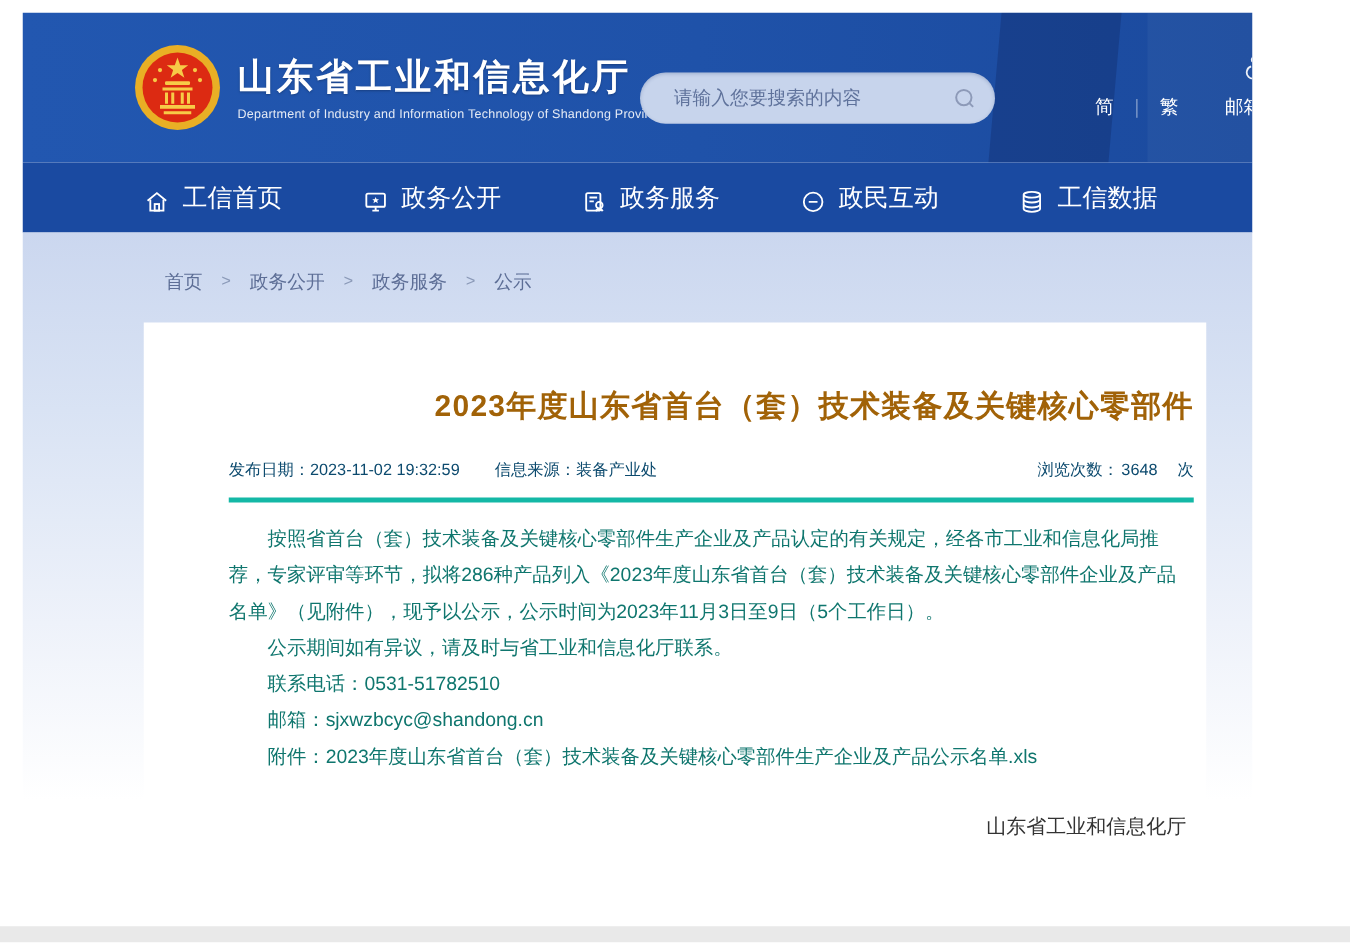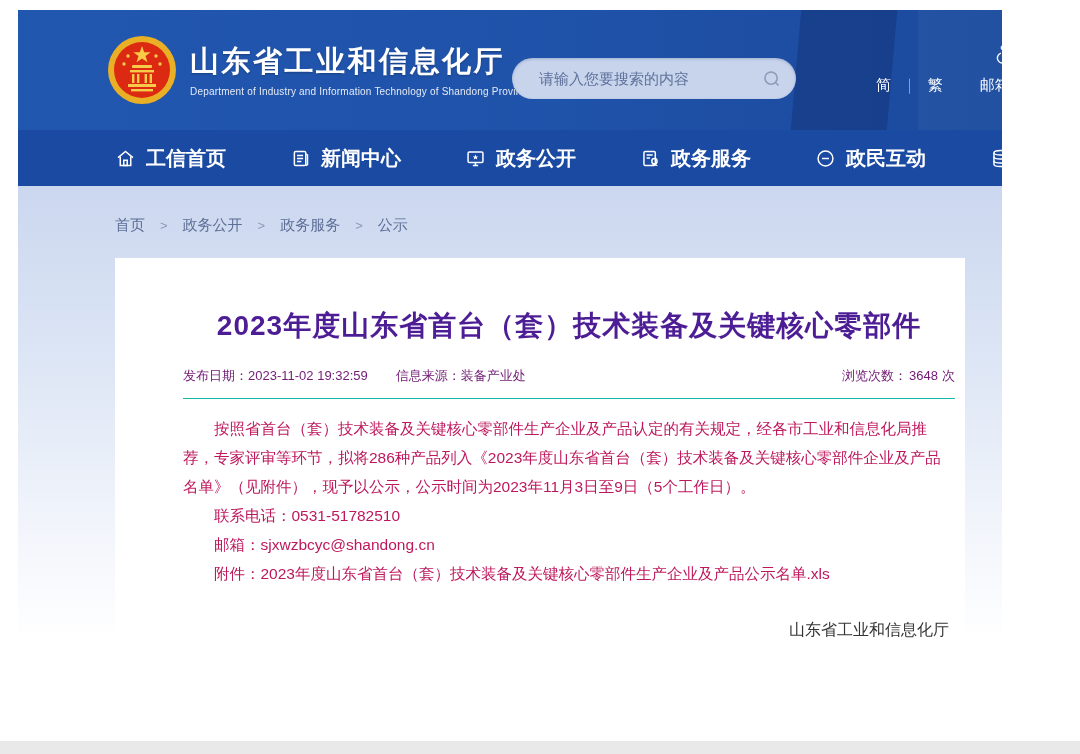--- a/index.html
+++ b/index.html
@@ -46,44 +46,44 @@
   .langrow { position:absolute; top:66px; left:858px; display:flex; gap:11px;
     align-items:center; color:#fff; font-size:15px; white-space:nowrap; }
   .langrow .sep { color:rgba(255,255,255,.5); }
   .langrow .lk { cursor:pointer; }
   .gap26 { width:15px; }
   
   .nav {
     position:absolute; top:120px; left:0; right:0; height:56px;
     background:#1a4aa1; display:flex; align-items:center; padding-left:97px;
   }
-  .nav-item { width:175px; flex:0 0 auto; display:flex; align-items:center; gap:10px;
-    color:#fff; font-size:20px; font-weight:700; cursor:pointer; white-space:nowrap; }
+  .nav-item { width:175px; flex:0 0 auto; display:flex; align-items:flex-end; gap:10px;
+    color:#fff; font-size:20px; font-weight:400; cursor:pointer; white-space:nowrap; }
   .nav-item svg { width:21px; height:21px; flex:0 0 auto; }
   
   .content {
     position:absolute; top:176px; left:0; right:0; bottom:0;
     background:linear-gradient(180deg,#cbd7ef 0%,#d9e3f4 25%,#eef2fa 55%,#ffffff 80%);
   }
-  .breadcrumb { position:absolute; top:30px; left:97px; display:flex; gap:15px;
-    align-items:center; font-size:15px; color:#5d6e96; }
+  .breadcrumb { position:absolute; top:30px; left:114px; display:flex; gap:15px;
+    align-items:center; font-size:15px; color:#5d6e96;font-family:Liberation Mono, monospace; }
   .breadcrumb .bsep { color:#8b9ab8; font-size:13px; }
   .breadcrumb .bc-link { cursor:pointer; }
   .card {
     position:absolute; left:97px; top:72px; width:850px; bottom:-40px;
     background:#fff; padding:44px 10px 0 68px; z-index:1;
   }
-  .art-title { width:772px; text-align:center; font-size:28px; font-weight:bold;
-    color:#4c1d95; line-height:47px; letter-spacing:1px; }
+  .art-title { width:772px; text-align:right; font-size:24px; font-weight:bold;
+    color:#a16207; line-height:47px; letter-spacing:1px; }
   .meta { width:772px; display:flex; justify-content:space-between; align-items:center;
-    margin-top:18px; padding-bottom:13px; border-bottom:1px solid #14b8a6;
-    font-size:13px; color:#701a75; }
+    margin-top:18px; padding-bottom:13px; border-bottom:4px solid #14b8a6;
+    font-size:13px; color:#0c4a6e; }
   .meta-left { display:flex; gap:28px; }
-  .meta-views .vnum { margin:0 4px 0 2px;text-align:center; }
-  .art-body { width:772px; margin-top:15px; font-size:15.5px; color:#be185d;
+  .meta-views .vnum { margin:0 16px 0 2px;text-align:center; }
+  .art-body { width:772px; margin-top:15px; font-size:15.5px; color:#0f766e;
     line-height:29px; }
   .art-body p { margin:0; text-indent:2em; }
   .sign { width:772px; margin-top:26px; text-align:right; font-size:16px;
     color:#333; line-height:31px; padding-right:6px; }
   
   .tools { position:absolute; left:982px; top:282px; width:62px; z-index:6;
     display:flex; flex-direction:column; align-items:center; }
   .tool-label { font-size:14px; color:#8a8f9b; }
   .tool-circle { width:46px; height:46px; border-radius:50%; background:#fff;
     border:1px solid #ecedf2; box-shadow:0 1px 4px rgba(80,90,120,.08);
@@ -172,28 +172,20 @@
     <div class="nav-item">
       <svg viewBox="0 0 24 24" fill="none" stroke="#fff" stroke-width="1.7">
         <path d="M3.5 11 L12 4 L20.5 11"></path>
           <path d="M6 9.8 V20 H18 V9.8"></path>
           <rect x="10" y="14" width="4" height="6"></rect>
       </svg>
       <span>工信首页</span>
     </div>
     <div class="nav-item">
       <svg viewBox="0 0 24 24" fill="none" stroke="#fff" stroke-width="1.7">
-        <rect x="5" y="4" width="13" height="16" rx="1.5"></rect>
-          <path d="M8 8.5 h7 M8 12 h7 M8 15.5 h5"></path>
-          <path d="M18 7 l2 1 v11 l-2 1"></path>
-      </svg>
-      <span>新闻中心</span>
-    </div>
-    <div class="nav-item">
-      <svg viewBox="0 0 24 24" fill="none" stroke="#fff" stroke-width="1.7">
         <rect x="3.5" y="4.5" width="17" height="12" rx="1.5"></rect>
           <path d="M9 20 h6 M12 17 v3"></path>
         <polygon points="12,7.5 12.9,9.6 15.1,9.6 13.4,11 14,13.2 12,11.9 10,13.2 10.6,11 8.9,9.6 11.1,9.6" fill="#fff" stroke="none"></polygon>
       </svg>
       <span>政务公开</span>
     </div>
     <div class="nav-item">
       <svg viewBox="0 0 24 24" fill="none" stroke="#fff" stroke-width="1.7">
         <rect x="4.5" y="4" width="13" height="16" rx="1.5"></rect>
           <path d="M7.5 8 h7 M7.5 11.5 h4"></path>
@@ -246,20 +238,21 @@
             <span>信息来源：</span><span>装备产业处</span>
           </span>
         </div>
         <div class="meta-views">
           <span>浏览次数：</span><span class="vnum">3648</span><span>次</span>
         </div>
       </div>
 
       <div class="art-body">
         <p>按照省首台（套）技术装备及关键核心零部件生产企业及产品认定的有关规定，经各市工业和信息化局推荐，专家评审等环节，拟将286种产品列入《2023年度山东省首台（套）技术装备及关键核心零部件企业及产品名单》（见附件），现予以公示，公示时间为2023年11月3日至9日（5个工作日）。</p>
+        <p>公示期间如有异议，请及时与省工业和信息化厅联系。</p>
         <p>联系电话：0531-51782510</p>
         <p>邮箱：sjxwzbcyc@shandong.cn</p>
         <p>附件：2023年度山东省首台（套）技术装备及关键核心零部件生产企业及产品公示名单.xls</p>
       </div>
 
       <div class="sign">
         <div>山东省工业和信息化厅</div>
       </div>
     </div>
 

